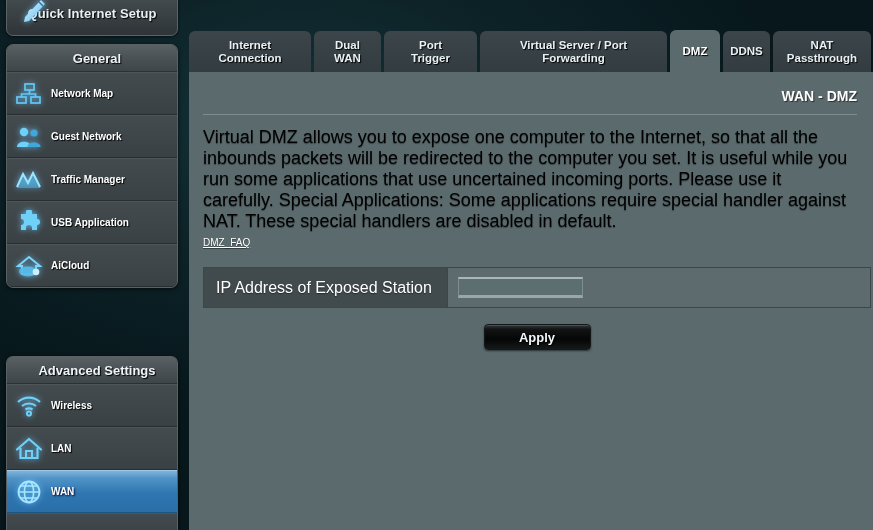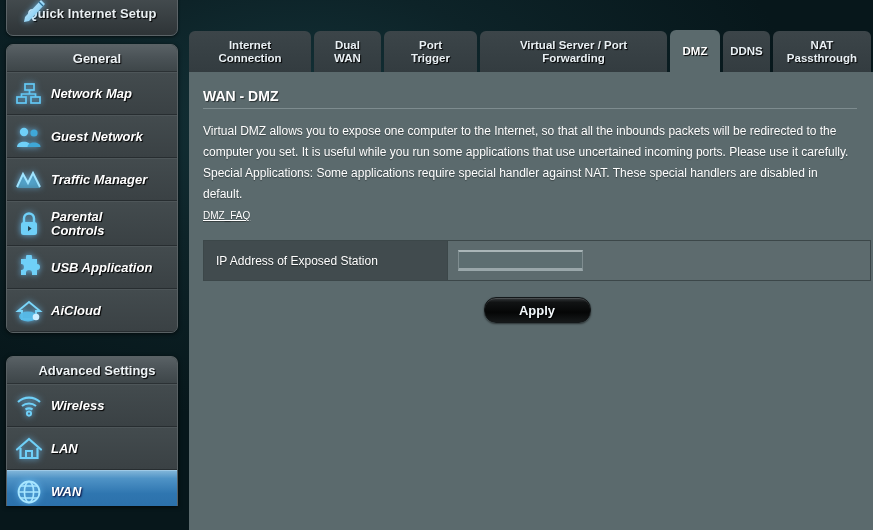--- a/index.html
+++ b/index.html
@@ -47,21 +47,21 @@
   .menu-group {
     position: absolute; left: 6px;
     width: 172px;
     border-radius: 7px;
     background: #3a4245;
     border: 1px solid #596164;
     overflow: hidden;
     box-shadow: 0 1px 4px rgba(0,0,0,.65);
   }
   #group-general { top: 44px; }
-  #group-advanced { top: 356px; height: 150px; border-bottom: none;
+  #group-advanced { top: 356px; height: 174px; border-bottom: none;
                     border-bottom-left-radius: 0; border-bottom-right-radius: 0; }
 
   .group-header {
     height: 27px;
     background: linear-gradient(180deg, #596165 0%, #4a5256 50%, #3e4649 100%);
     display: flex; align-items: center; justify-content: center;
     border-bottom: 1px solid #2b3134;
     padding-left: 10px;
   }
   .group-header span {
@@ -78,25 +78,24 @@
     background: linear-gradient(180deg, #434b4e 0%, #3a4144 100%);
     cursor: pointer;
   }
   .menu-item:first-of-type { border-top: none; }
   .menu-item .mi-icon {
     width: 44px; height: 43px;
     display: flex; align-items: center; justify-content: center;
     flex: 0 0 44px;
   }
   .menu-item .mi-label {
-    font-size: 13px; font-weight: bold; color: #ffffff;
+    font-size: 10px; font-weight: bold; color: #ffffff;
     text-shadow: 1px 1px 1px #000;
     line-height: 14px;
     white-space: pre-line;
-    font-style: italic;
   }
   .menu-item.two-line { height: 45px; }
 
   .menu-item.active {
     background: linear-gradient(180deg, #7fb4d8 0%, #4f93c6 18%, #2f76b0 55%, #2a6ea8 100%);
     border-top: 1px solid #9ec9e6;
     border-bottom: 1px solid #1d5582;
   }
   .menu-item.active .mi-label { color: #ffffff; text-shadow: 1px 1px 2px #003; }
   .menu-item.partial { height: 24px; overflow: hidden; }
@@ -139,28 +138,29 @@
   #panel {
     position: absolute; left: 0; top: 54px;
     width: 684px; height: 476px;
     background: #5b6a6d;
   }
   #panel-inner { padding: 16px 16px 0 14px; }
 
   .page-title {
     font-size: 14px; font-weight: bold; color: #ffffff;
     text-shadow: 1px 1px 1px rgba(0,0,0,.55);
-    margin-bottom: 4px;
+    margin-bottom: 10px;
+    text-align: right;
   }
   .title-rule {
     height: 1px; background: #7e8c8f;
     margin: 0 0 12px 0;
   }
   .desc {
-    font-size: 12px; color: #ffffff;
+    font-size: 18px; color: #000000;
     line-height: 21px;
     text-shadow: 0 1px 1px rgba(0,0,0,.4);
     max-width: 660px;
   }
   .faq-link {
     display: inline-block;
     font-size: 10px; color: #ffffff;
     text-decoration: underline;
     margin-top: 2px;
     cursor: pointer;
@@ -175,21 +175,21 @@
     background: #596769;
   }
   .form-label-cell {
     width: 244px; flex: 0 0 244px;
     background: #414b4e;
     padding: 10px 0 10px 12px;
     display: flex; align-items: center;
     border-right: 1px solid #3c4749;
   }
   .form-label-cell span {
-    font-size: 12px; color: #ffffff; font-weight: normal;
+    font-size: 16px; color: #ffffff; font-weight: normal;
     text-shadow: 0 1px 1px rgba(0,0,0,.45);
   }
   .form-value-cell {
     flex: 1;
     padding: 9px 0 9px 10px;
     display: flex; align-items: center;
     background: #5d6b6e;
   }
   .ip-input {
     width: 125px; height: 21px;
@@ -204,21 +204,21 @@
     outline: none;
   }
 
   .apply-wrap {
     margin-top: 16px;
     width: 668px;
     display: flex; justify-content: center;
   }
   .apply-btn {
     width: 107px; height: 26px;
-    border-radius: 12px;
+    border-radius: 4px;
     background: linear-gradient(180deg, #34383a 0%, #111314 18%, #050606 60%, #16191a 100%);
     border: 1px solid #14181a;
     box-shadow: 0 1px 2px rgba(0,0,0,.55), inset 0 1px 0 rgba(255,255,255,.13);
     display: flex; align-items: center; justify-content: center;
     cursor: pointer;
   }
   .apply-btn span {
     font-size: 13px; font-weight: bold; color: #f2f7fa;
     text-shadow: 1px 1px 1px #000;
   }
@@ -276,31 +276,20 @@
       <div class="menu-item">
         <div class="mi-icon">
           <svg class="glow" width="28" height="24" viewBox="0 0 28 24">
             <path d="M2 20 L8 6 L13 16 L18 4 L25 20 Z" fill="#4fb6e4" opacity=".55"></path>
             <path d="M2 19 L8 6 L13 15 L18 5 L25 19" stroke="#9fe4ff" stroke-width="2" fill="none"></path>
           </svg>
         </div>
         <div class="mi-label">Traffic Manager</div>
       </div>
 
-      <div class="menu-item two-line">
-        <div class="mi-icon">
-          <svg class="glow" width="22" height="26" viewBox="0 0 22 26">
-            <path d="M6 11 V7.5 A5 5 0 0 1 16 7.5 V11" stroke="#6fd0f8" stroke-width="2.4" fill="none"></path>
-            <rect x="3" y="11" width="16" height="13" rx="2.5" fill="#6fd0f8"></rect>
-            <path d="M10 15 L13.6 17.6 L10 20.2 Z" fill="#26424f"></path>
-          </svg>
-        </div>
-        <div class="mi-label">Parental
-Controls</div>
-      </div>
 
       <div class="menu-item">
         <div class="mi-icon">
           <svg class="glow" width="26" height="25" viewBox="0 0 26 25">
             <path d="M10 2 a3 3 0 0 1 6 0 v2 h5 v5 a3 3 0 0 1 0 6 v5 h-5 v-2 a3 3 0 0 0 -6 0 v2 H5 v-5 a3 3 0 0 0 0 -6 V4 h5 Z" fill="#6fd0f8"></path>
           </svg>
         </div>
         <div class="mi-label">USB Application</div>
       </div>
 

